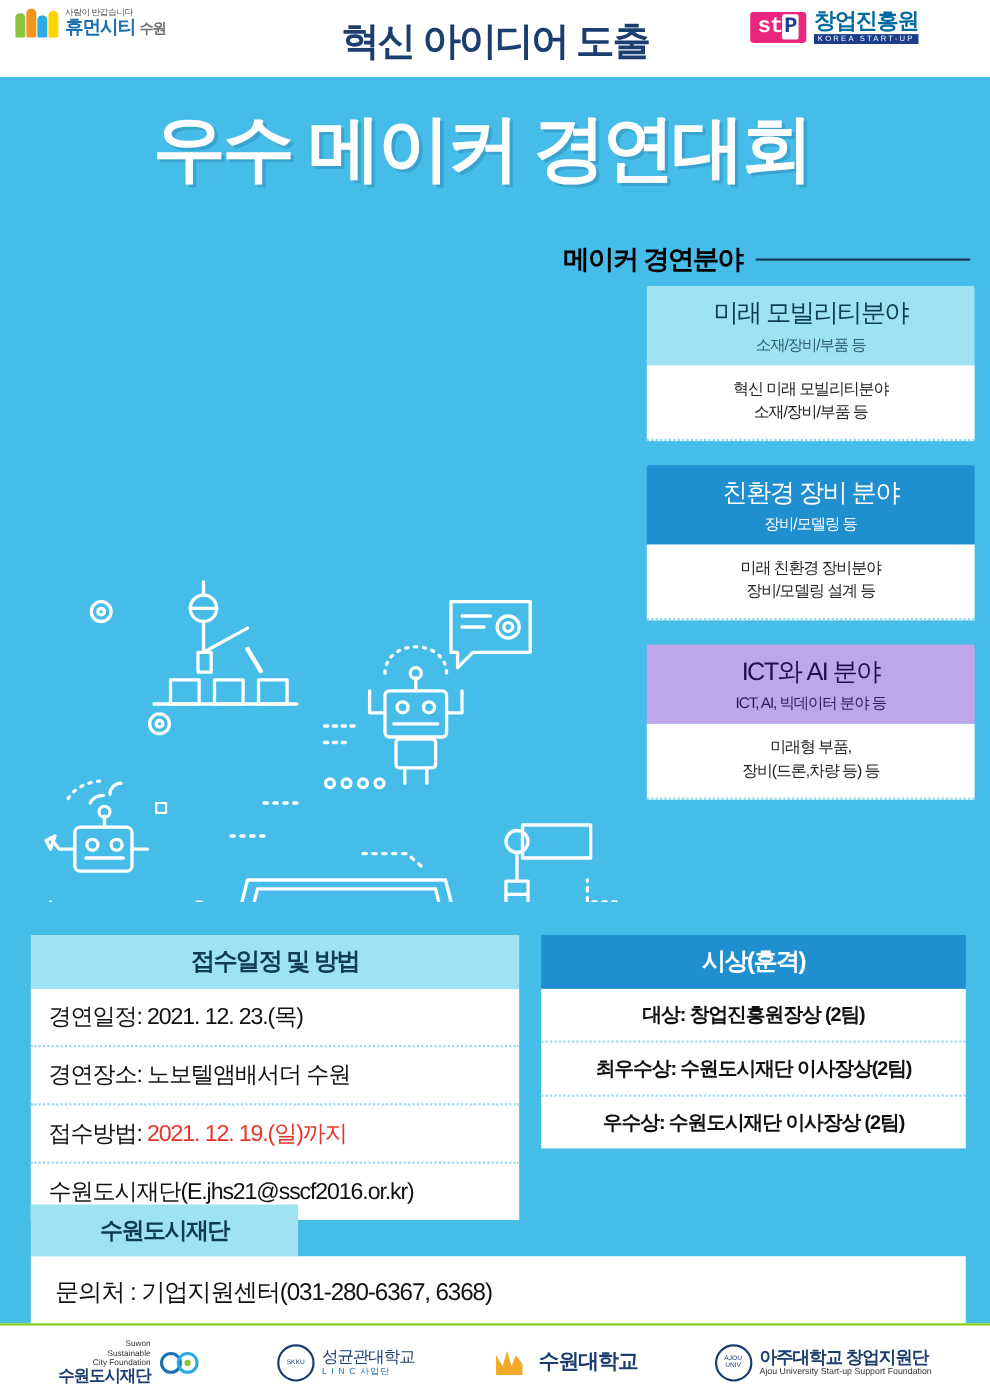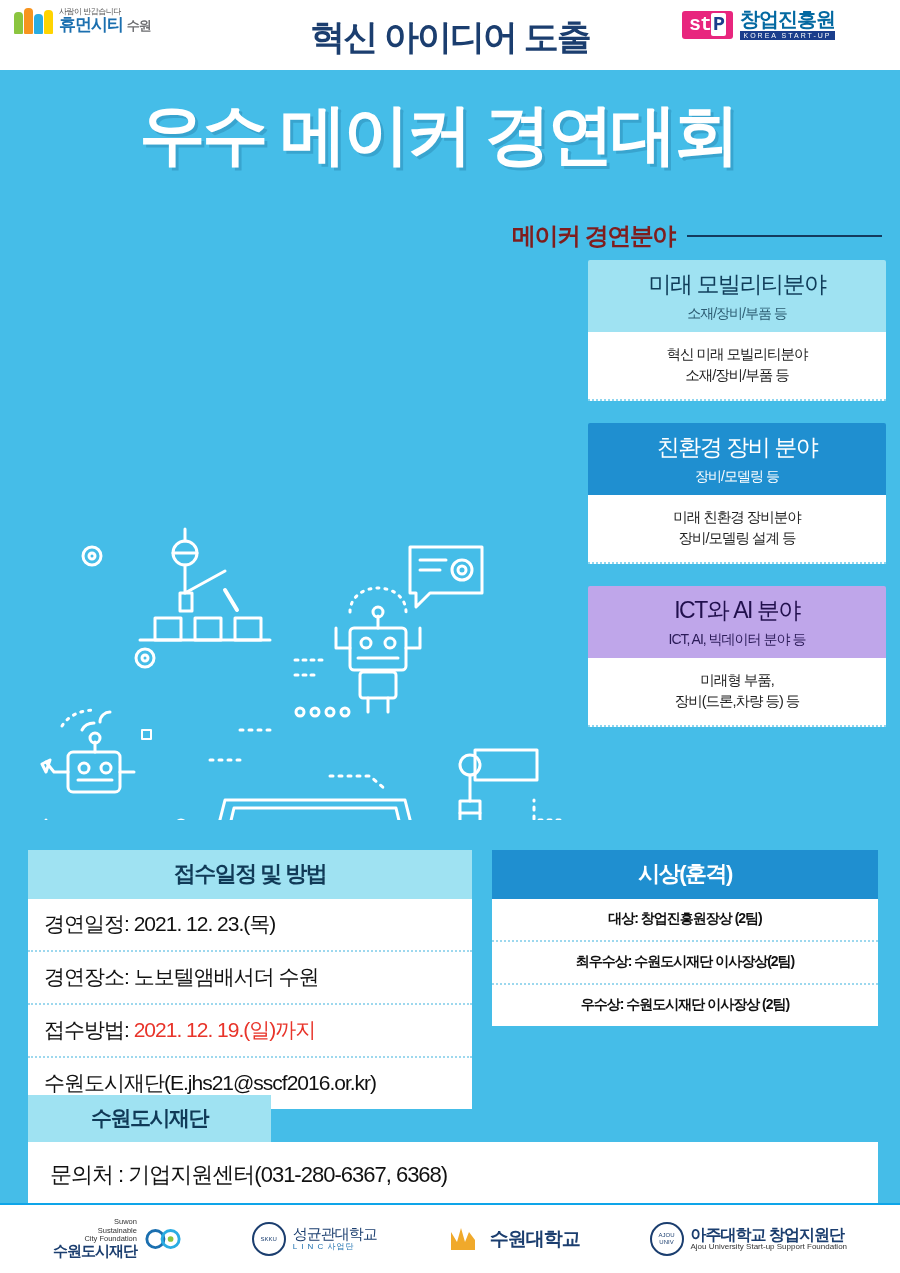--- a/index.html
+++ b/index.html
@@ -65,21 +65,21 @@
     color: #ffffff; letter-spacing: -3px;
     text-shadow: 3px 3px 0 rgba(20,90,130,.25);
   }
 
   
   .fields-head {
     position: absolute; left: 512px; top: 150px;
     display: flex; align-items: center; gap: 12px; width: 370px;
   }
   .fields-head .label {
-    font-size: 24px; font-weight: bold; color: #7f1d1d; letter-spacing: -1.5px;
+    font-size: 24px; font-weight: bold; color: #000000; letter-spacing: -1.5px;
     white-space: nowrap;
   }
   .fields-head .rule { flex: 1; height: 2px; background: #143a5e; }
 
   .card { position: absolute; left: 588px; width: 298px; }
   .card .hdr {
     height: 72px; padding-top: 9px; text-align: center;
     border-radius: 2px 2px 0 0;
   }
   .card .hdr .t { font-size: 23px; font-weight: normal; letter-spacing: -1.5px; }
@@ -121,33 +121,33 @@
   }
   .box .bb .row:last-child { border-bottom: none; }
   .box .bb .row.center { text-align: center; font-weight: bold; }
   .red { color: #e8342a; }
 
   .box-left { left: 28px; top: 780px; width: 444px; }
   .box-left .bh { background: #9fe2f2; color: #103a57; }
 
   .box-right { left: 492px; top: 780px; width: 386px; }
   .box-right .bh { background: #1f8fd0; color: #ffffff; }
-  .box-right .bb .row { font-size: 14px; }
+  .box-right .bb .row { font-size: 18px; }
 
   .box-foot { left: 28px; top: 1025px; width: 850px; }
   .box-foot .bh {
     width: 243px; background: #9fe2f2; color: #103a57; font-size: 21px;
     text-align: center;
   }
   .box-foot .bb .row { font-size: 22px; padding: 18px 22px; }
 
   
   .footer {
     position: absolute; top: 1203px; left: 0; width: 900px; height: 70px;
-    background: #ffffff; border-top: 2px solid #0ea5e9;
+    background: #ffffff; border-top: 2px solid #84cc16;
     display: flex; align-items: center; justify-content: space-around;
     padding: 0 18px;
   }
   .flogo { display: flex; align-items: center; gap: 7px; }
   .flogo .txt { line-height: 1.1; }
   .f1 .en { font-size: 7.5px; color: #333; text-align: right; }
   .f1 .ko { font-size: 15px; font-weight: bold; color: #1b3e6f; letter-spacing: -1px; }
   .f2 .ko { font-size: 15px; color: #1b3e6f; letter-spacing: -1px; }
   .f2 .en { font-size: 8px; color: #1b6faf; letter-spacing: 1px; }
   .f3 .ko { font-size: 19px; font-weight: bold; color: #1b3e6f; letter-spacing: -1px; }

